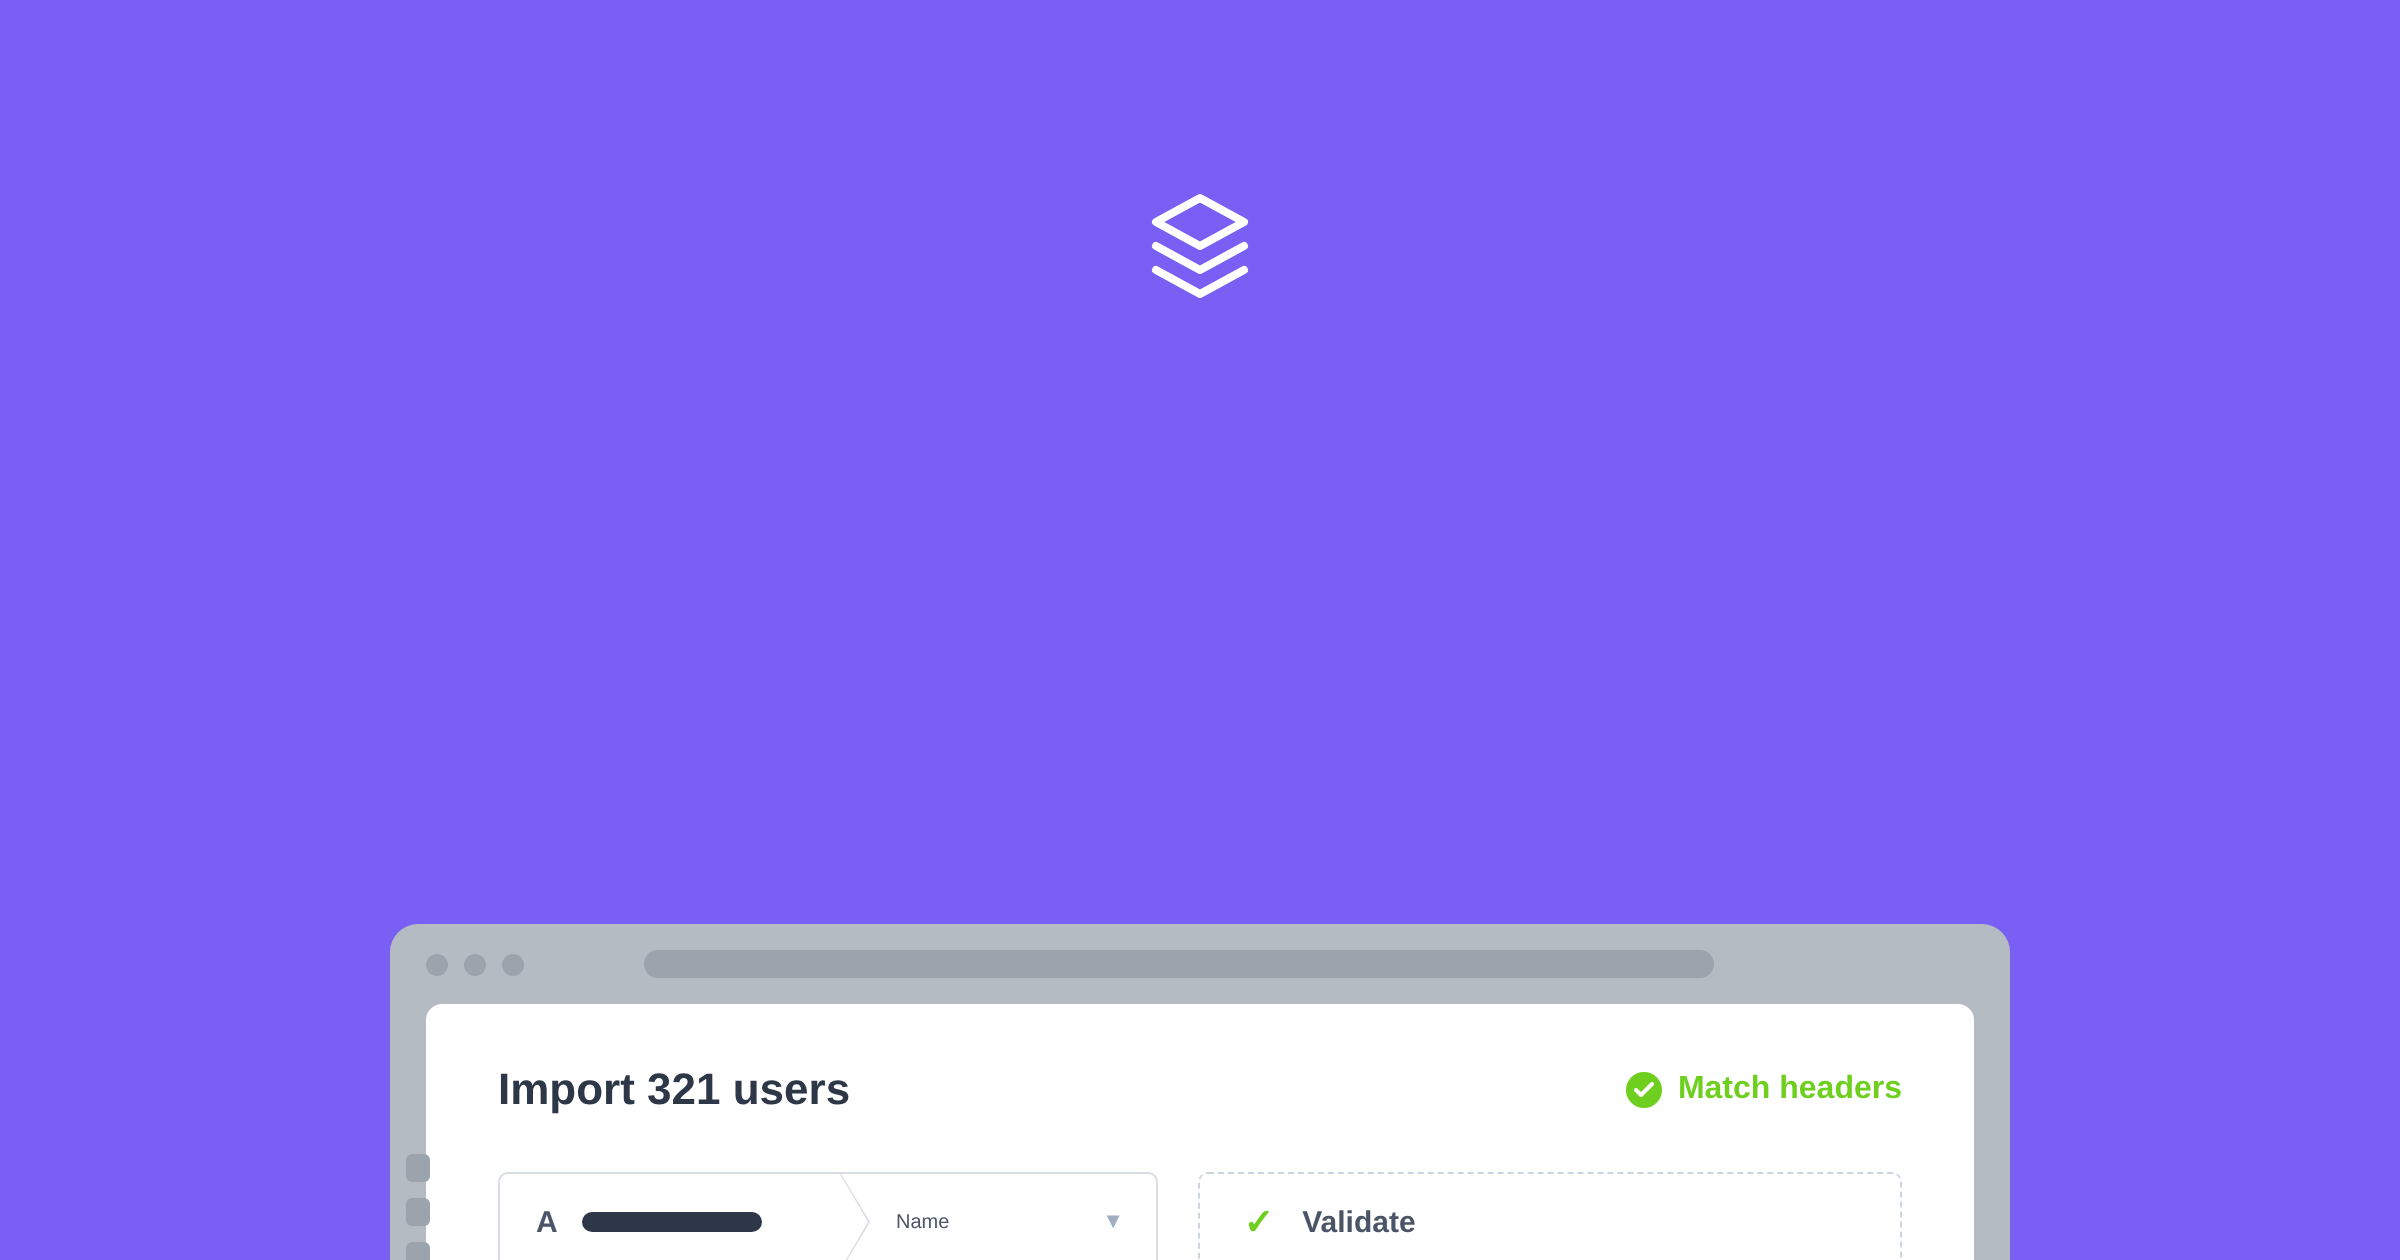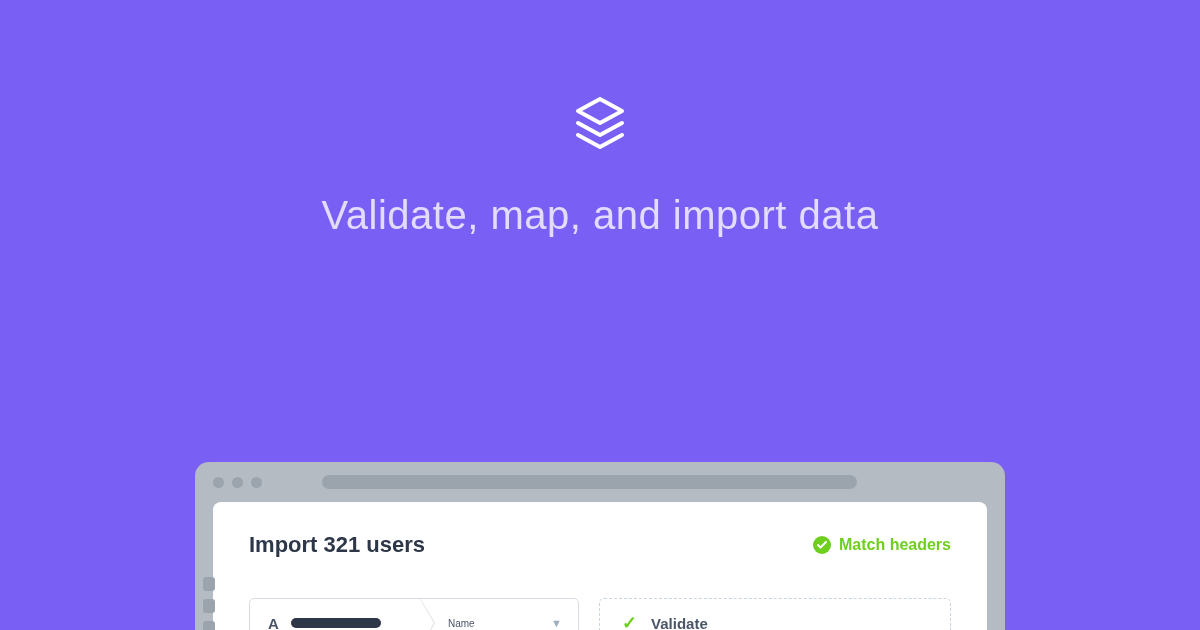--- a/index.html
+++ b/index.html
@@ -89,21 +89,21 @@
     .card {
       background: #ffffff;
       border-radius: 8px;
       padding: 30px 36px 40px 36px;
       min-height: 200px;
     }
     .card-header {
       display: flex;
       justify-content: space-between;
       align-items: center;
-      margin-bottom: 40px;
+      margin-bottom: 28px;
     }
     .card-title {
       color: #2D3748;
       font-size: 22px;
       font-weight: 700;
     }
     .match-headers {
       display: flex;
       align-items: flex-end;
       gap: 8px;
@@ -225,21 +225,20 @@
   <svg width="60" height="58" viewBox="0 0 60 58">
     <g fill="none" stroke="#ffffff" stroke-width="4" stroke-linejoin="round" stroke-linecap="round">
       <path d="M30 4 L52 16 L30 28 L8 16 Z" fill="none"></path>
       <path d="M8 28 L30 40 L52 28"></path>
       <path d="M8 40 L30 52 L52 40"></path>
     </g>
   </svg>
 </div>
 
 <div class="headline">
-  <div class="headline-line1">Validate, map, and import data</div>
 </div>
 
 <div class="browser-window">
   <div class="browser-bar">
     <div class="dots">
       <div class="dot"></div>
       <div class="dot"></div>
       <div class="dot"></div>
     </div>
     <div class="address-bar"></div>

